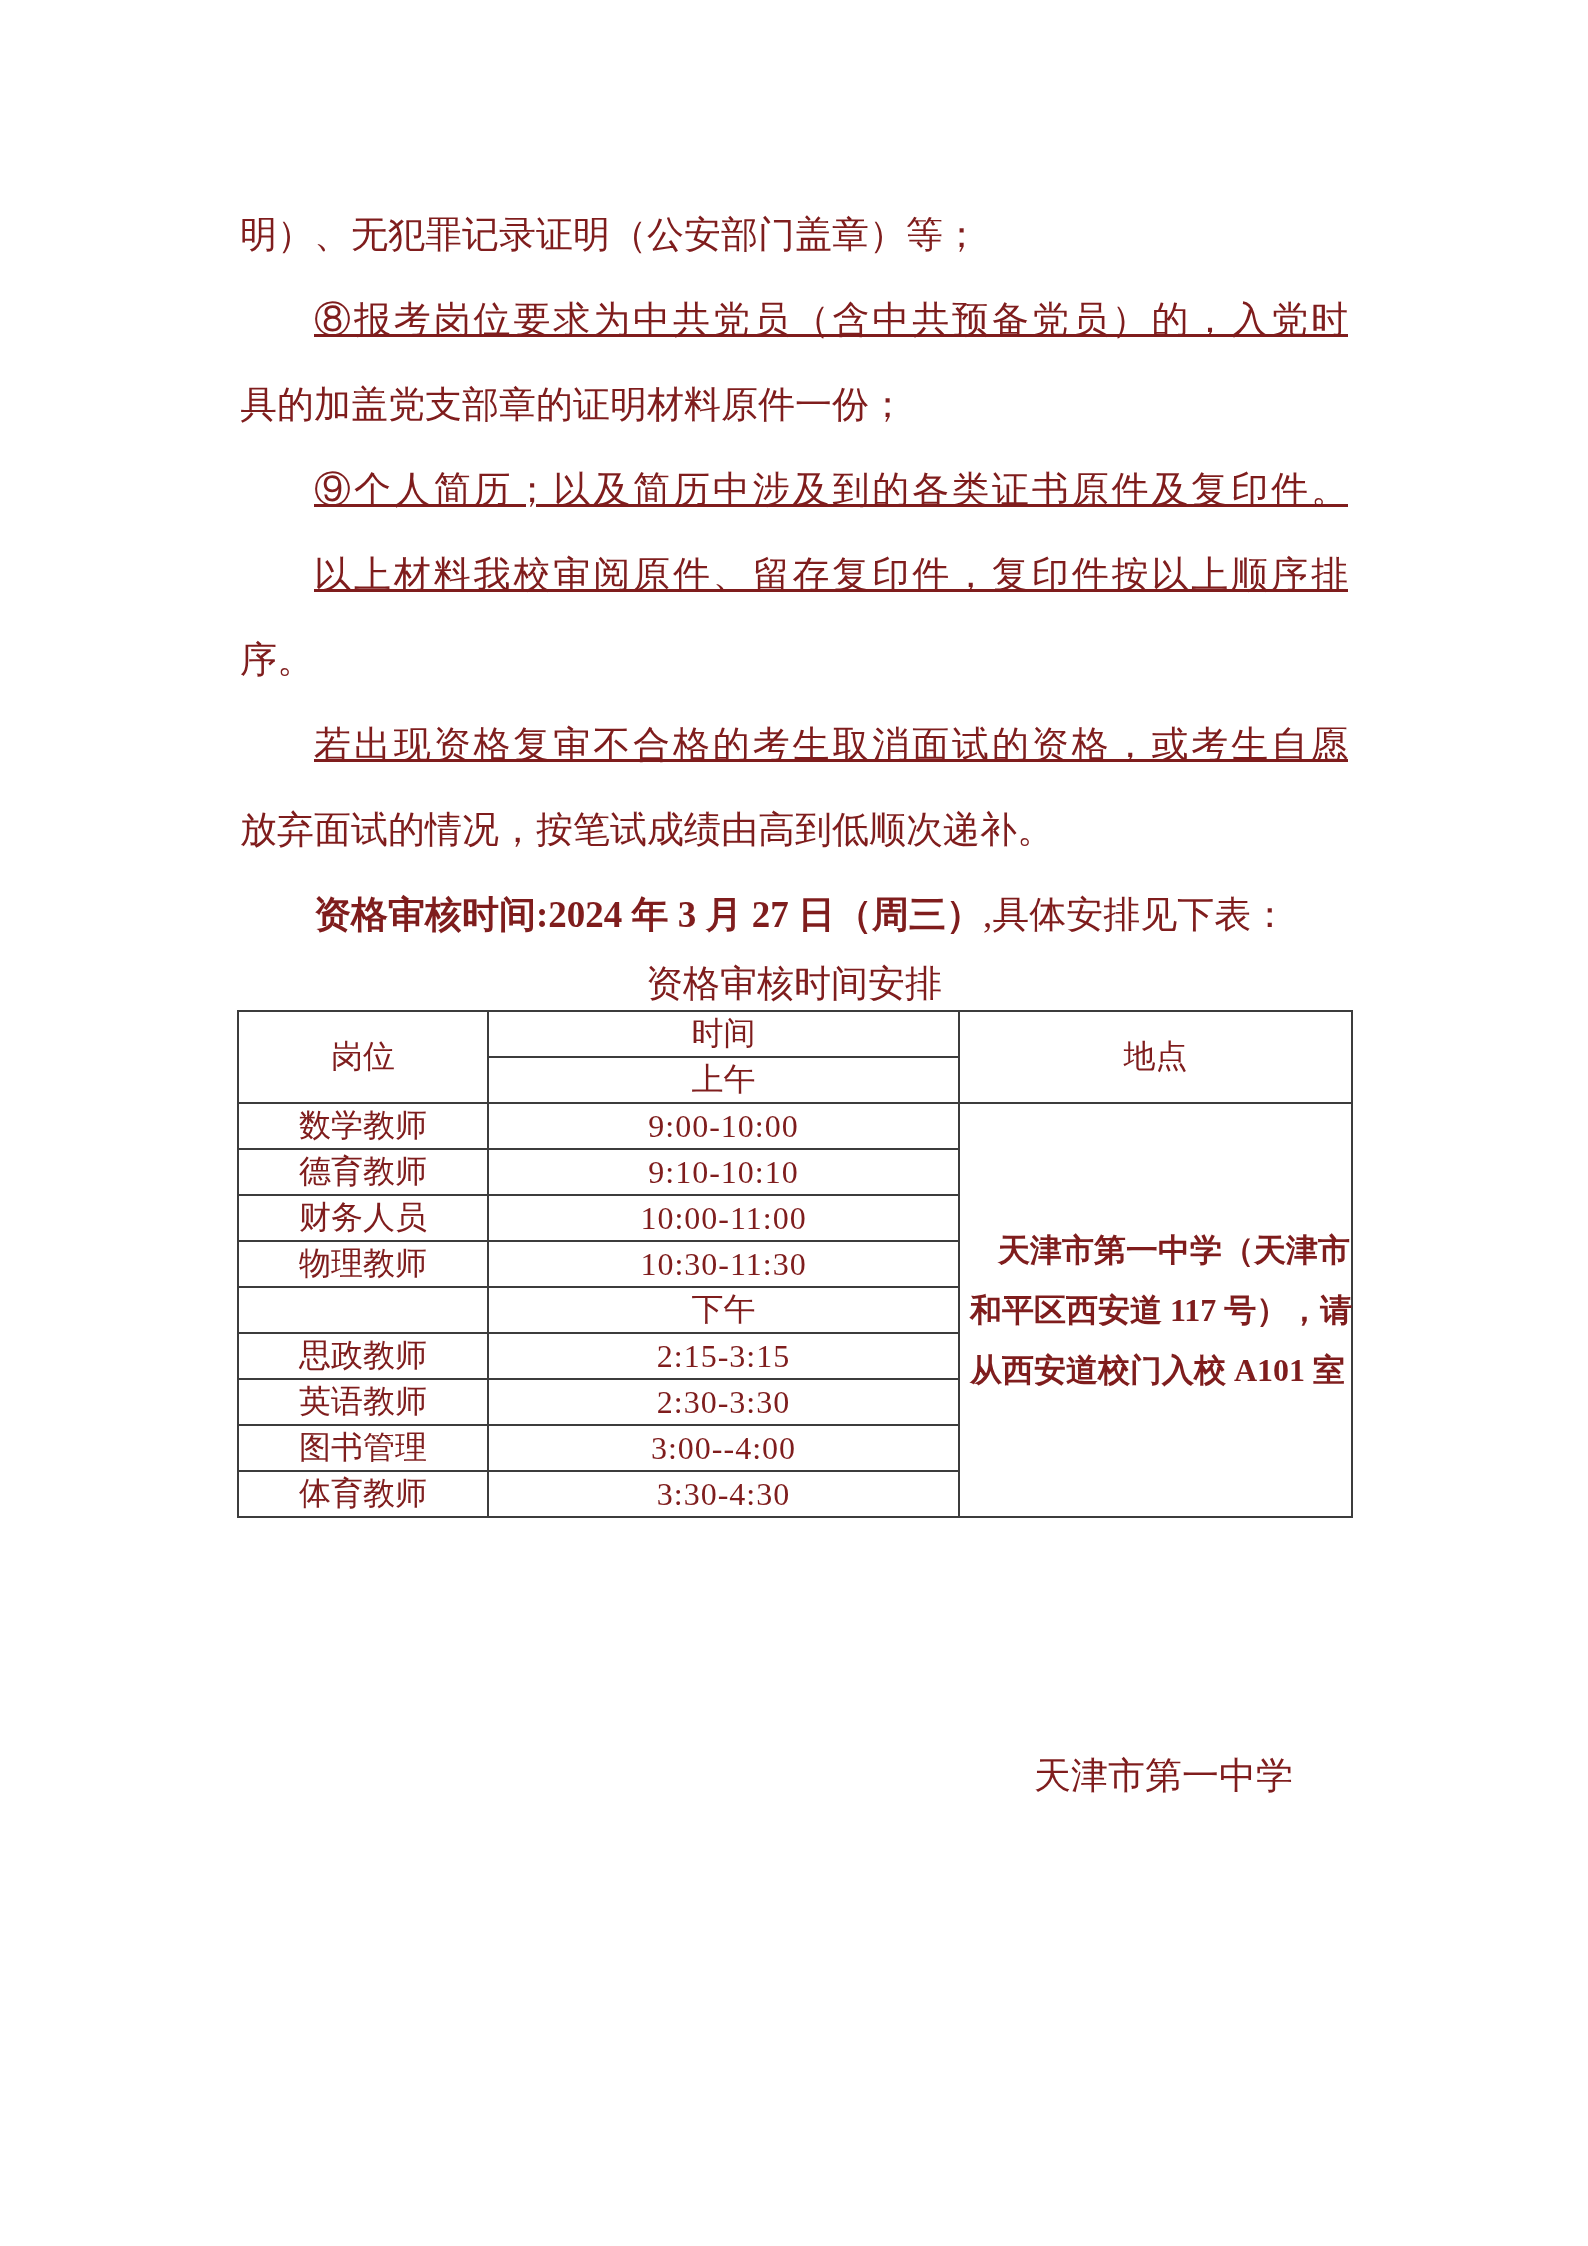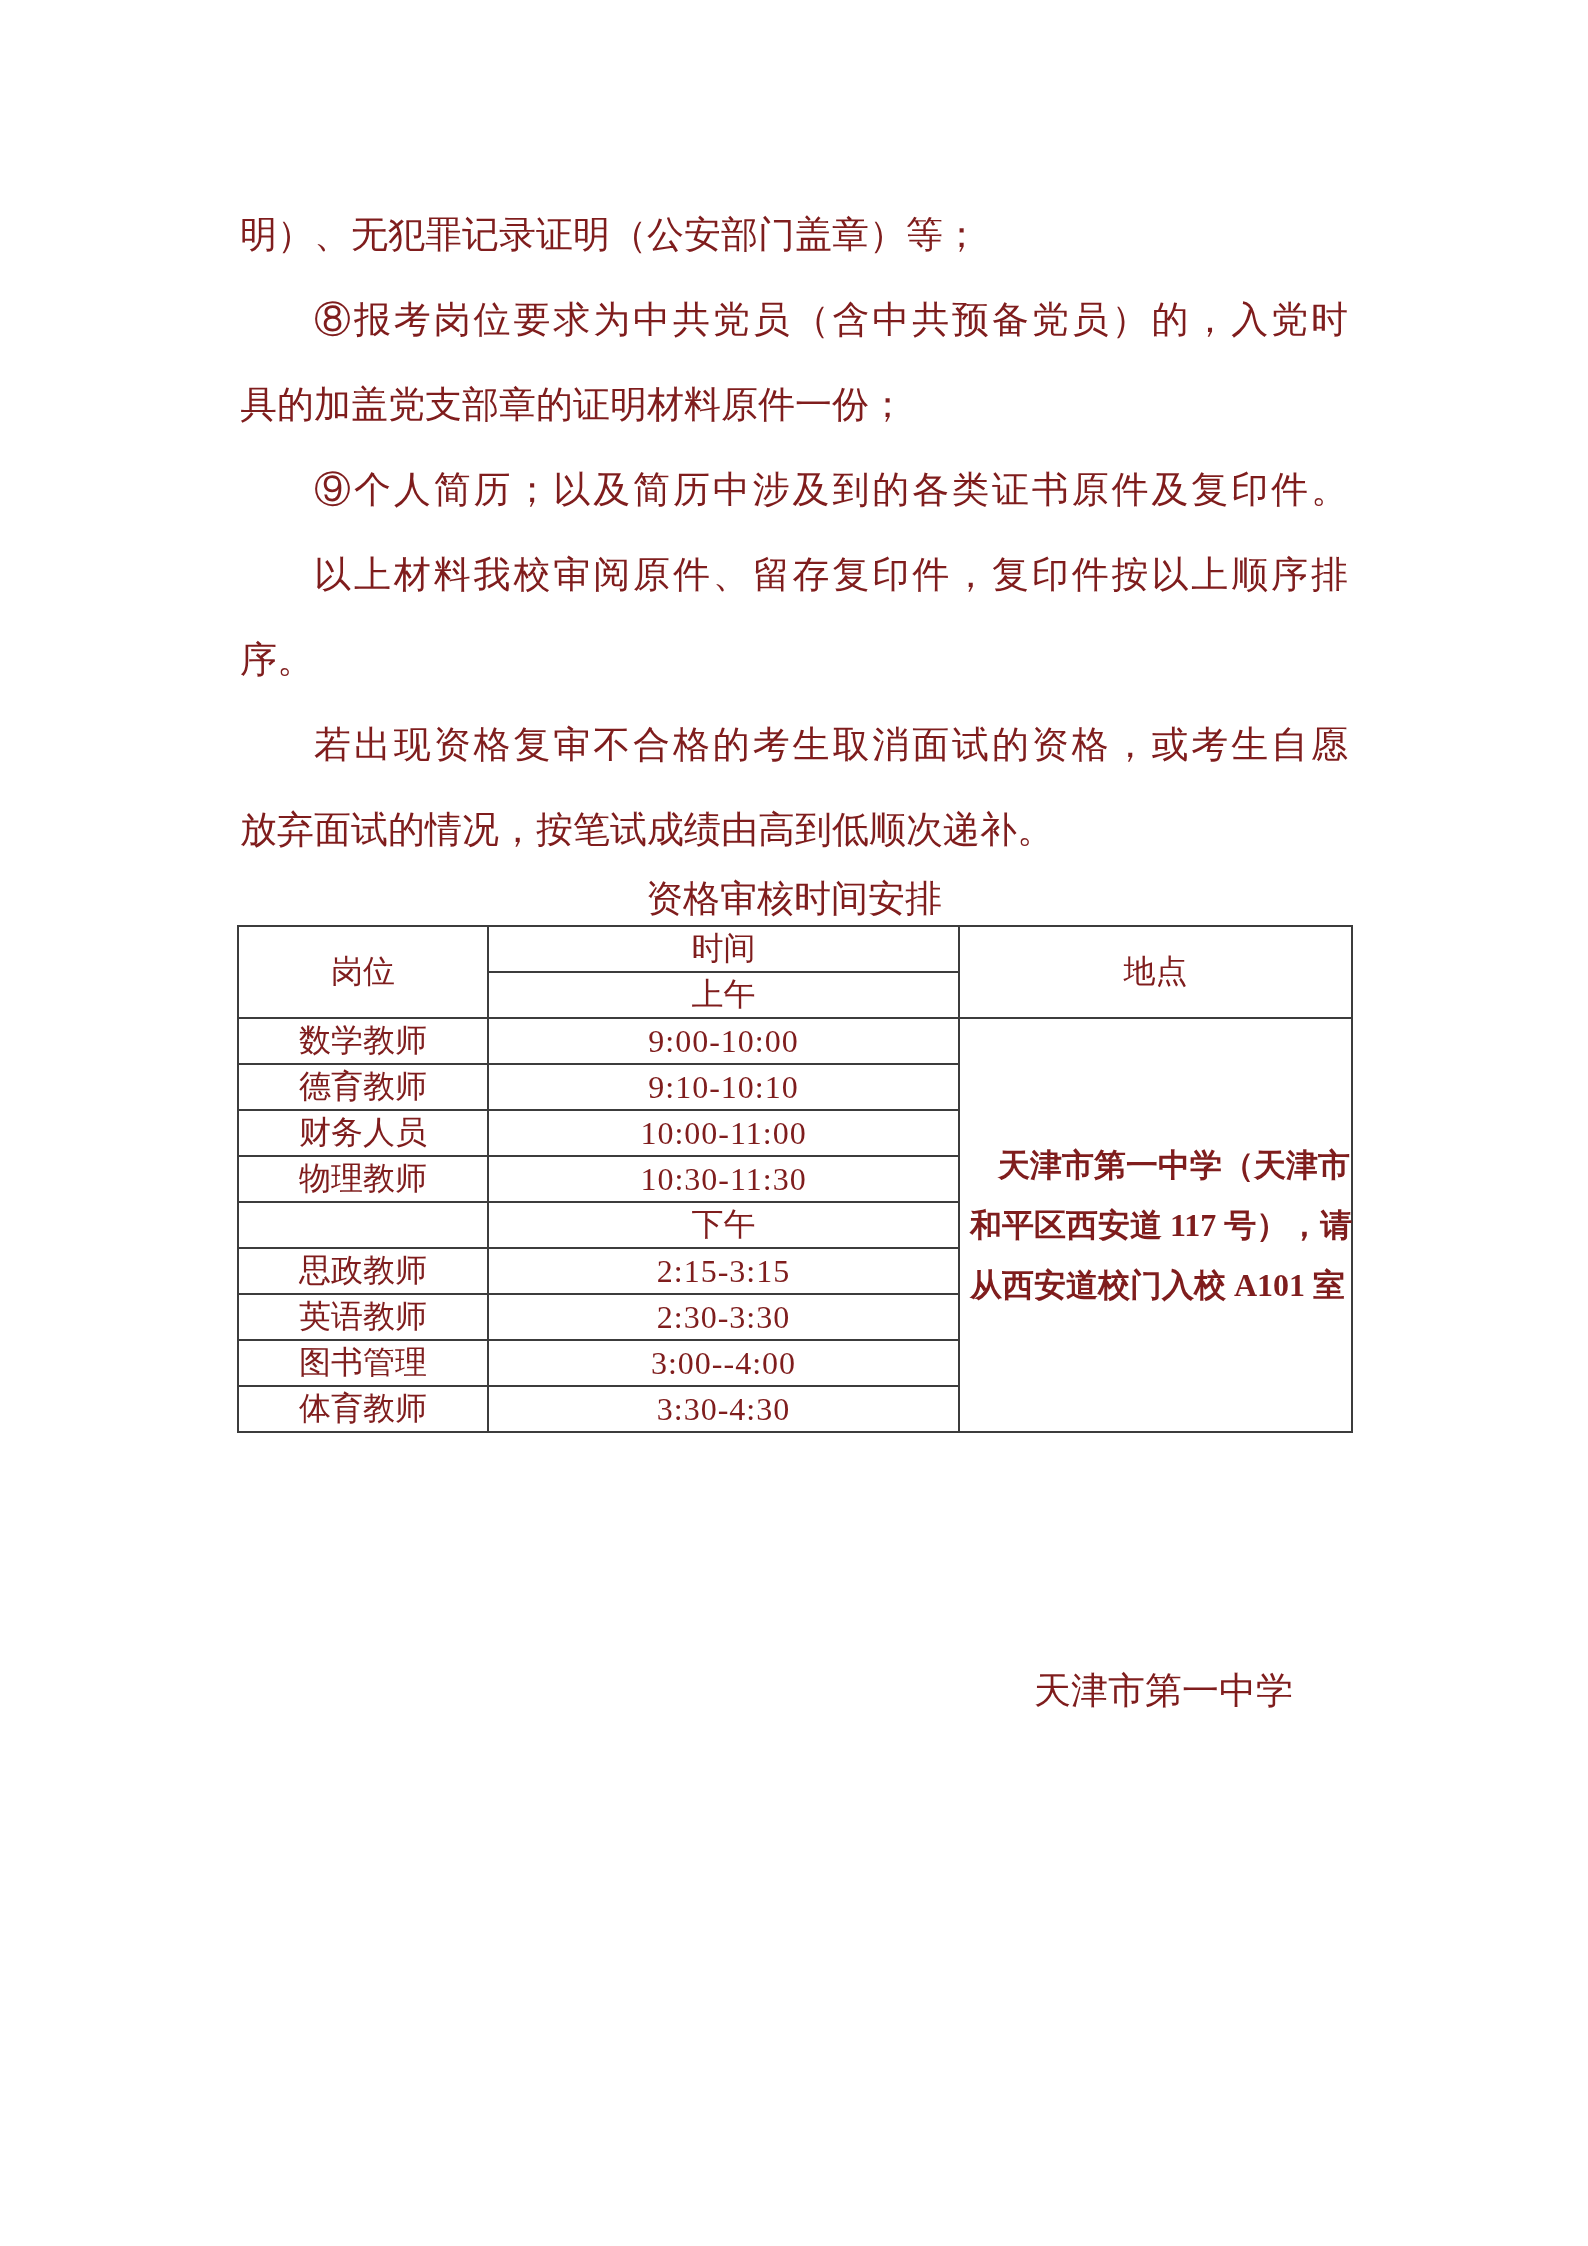--- a/index.html
+++ b/index.html
@@ -24,20 +24,21 @@
   .line {
     height: 85px;
     line-height: 85px;
     font-size: 37px;
     white-space: nowrap;
   }
   .line.justify {
     white-space: normal;
     text-align: justify;
     text-align-last: justify;
+    text-decoration: underline;
   }
   .line.indent {
     text-indent: 74px;
   }
   .line .bold-seg {
     font-weight: 700;
   }
   .table-caption {
     height: 53px;
     line-height: 53px;
@@ -110,20 +111,23 @@
 
     <div class="line">明）、无犯罪记录证明（公安部门盖章）等；</div>
     <div class="line indent justify">⑧报考岗位要求为中共党员（含中共预备党员）的，入党时</div>
     <div class="line">具的加盖党支部章的证明材料原件一份；</div>
     <div class="line indent justify">⑨个人简历；以及简历中涉及到的各类证书原件及复印件。</div>
     <div class="line indent justify">以上材料我校审阅原件、留存复印件，复印件按以上顺序排</div>
     <div class="line">序。</div>
     <div class="line indent justify">若出现资格复审不合格的考生取消面试的资格，或考生自愿</div>
     <div class="line">放弃面试的情况，按笔试成绩由高到低顺次递补。</div>
 
+    <div class="line indent">
+      <span class="bold-seg">资格审核时间:2024 年 3 月 27 日（周三）</span><span>,具体安排见下表：</span>
+    </div>
 
     <div class="table-caption">资格审核时间安排</div>
 
     <div class="table-wrap">
       <table class="schedule">
         <colgroup>
           <col style="width:250px">
           <col style="width:471px">
           <col style="width:393px">
         </colgroup>

